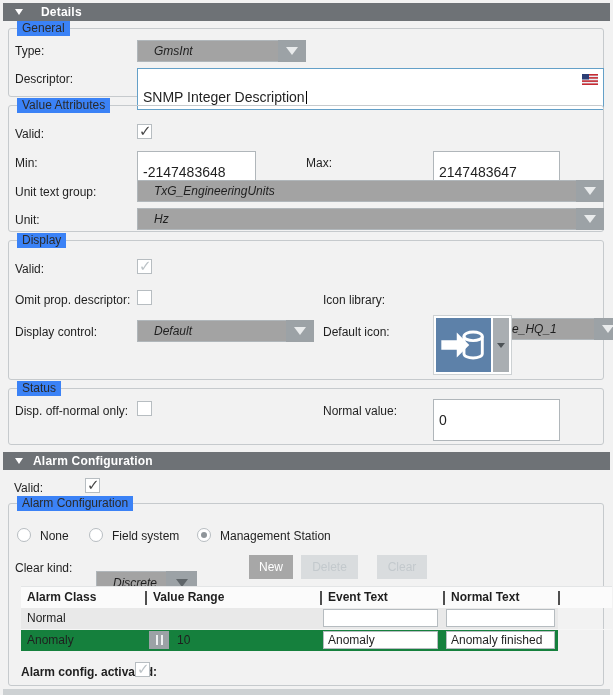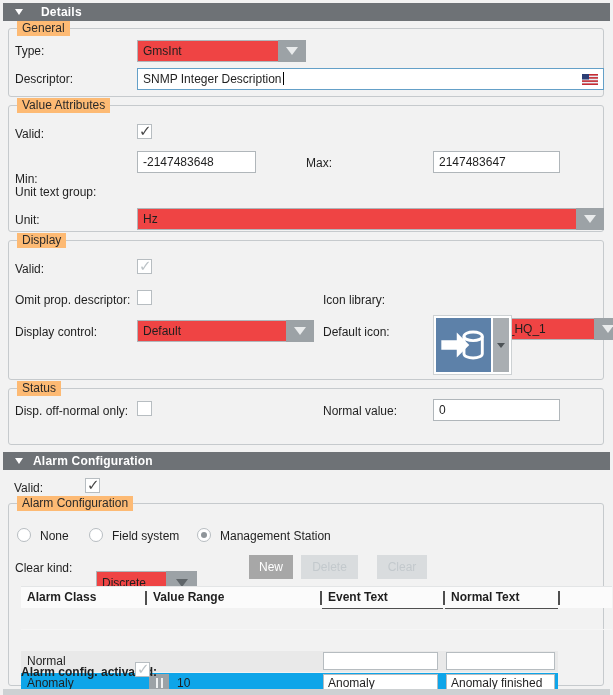--- a/index.html
+++ b/index.html
@@ -5,30 +5,30 @@
   * { margin:0; padding:0; box-sizing:border-box; }
   html,body { width:613px; height:695px; }
   body { font-family:"Liberation Sans","DejaVu Sans",sans-serif; font-size:12px; color:#1f1f1f; background:#ffffff; }
   #root { position:relative; width:613px; height:695px; background:#f2f2f2; overflow:hidden; }
 
   .hdr-bar { position:absolute; left:3px; width:607px; height:18px; background:#6e7276; color:#ffffff; display:flex; align-items:center; }
   .hdr-tri { width:0; height:0; border-left:4.5px solid transparent; border-right:4.5px solid transparent; border-top:6px solid #ffffff; margin:0 10px 0 12px; }
   .hdr-label { font-size:12px; font-weight:bold; letter-spacing:.2px; }
 
   .groupbox { position:absolute; left:8px; width:596px; border:1px solid #c6cacd; border-radius:3px; }
-  .legend { position:absolute; top:-8px; left:8px; background:#fdba74; padding:0 5px; font-size:12px; color:#2a2a2a; line-height:15px; }
+  .legend { position:absolute; top:-8px; left:8px; background:#3b82f6; padding:0 5px; font-size:12px; color:#2a2a2a; line-height:15px; }
 
   .lbl { position:absolute; white-space:nowrap; line-height:15px; }
   .b { font-weight:bold; }
 
-  .input { position:absolute; height:22px; background:#ffffff; border:1px solid #b0b6ba; padding:2px 5px; font-family:inherit; font-size:12px; color:#1f1f1f; line-height:16px; }
+  .input { position:absolute; height:22px; background:#ffffff; border:1px solid #b0b6ba; padding:20px 5px; font-family:inherit; font-size:14px; color:#1f1f1f; line-height:16px; }
   .input.focus { border:1px solid #64a0c8; }
 
   .dropdown { position:absolute; height:22px; display:flex; }
-  .dd-field { flex:1; background:#ef4444; border:1px solid #b0b6ba; border-right:none; padding:2px 5px; line-height:16px; white-space:nowrap; overflow:hidden; }
+  .dd-field { flex:1; background:#a3a3a3; border:1px solid #b0b6ba; border-right:none; padding:2px 16px; line-height:16px; white-space:nowrap; overflow:hidden;font-style:italic; }
   .dd-btn { width:28px; background:#9ca2a6; display:flex; align-items:center; justify-content:center; }
   .dd-tri { width:0; height:0; border-left:6px solid transparent; border-right:6px solid transparent; border-top:8px solid #e9ebec; }
   .dd-tri.dark { border-top-color:#5f6569; }
 
   .checkbox { position:absolute; width:15px; height:15px; background:#ffffff; border:1px solid #b7bdc1; }
   .checkbox.checked::after { content:"✓"; position:absolute; left:1px; top:-3px; font-size:15px; font-weight:bold; color:#474747; }
   .checkbox.checked.dis::after { color:#bcc3c7; }
 
   .radio { position:absolute; width:14px; height:14px; border:1px solid #b7bdc1; border-radius:50%; background:#ffffff; }
   .radio.sel::after { content:""; position:absolute; left:3px; top:3px; width:6px; height:6px; border-radius:50%; background:#8f959a; }
@@ -37,23 +37,23 @@
   .btn.primary { background:#a7a7a7; color:#ffffff; }
   .btn.disabled { background:#d9dcde; color:#c3c9cd; }
 
   
   .tbl { position:absolute; left:12px; top:82px; width:591px; }
   .tbl-hdr { position:relative; height:22px; background:#fbfbfb; border-top:1px solid #e3e5e6; }
   .th { position:absolute; top:0; height:22px; font-weight:bold; padding:3px 0 0 6px; }
   .th-div { position:absolute; top:4px; width:2px; height:14px; background:#4f4f4f; }
   .th.uline { border-bottom:1px solid #4f4f4f; }
   .trow { position:relative; height:21px; }
-  .tcell { position:absolute; top:0; height:21px; padding:3px 0 0 6px;margin-top:43px; }
+  .tcell { position:absolute; top:0; height:21px; padding:3px 0 0 6px; }
   .row-normal .tcell.bg { background:#e9e9e9; }
-  .row-anomaly .tcell.bg { background:#0ea5e9; }
+  .row-anomaly .tcell.bg { background:#15803d; }
   .row-anomaly { border-top:1px solid #f6f6f6; }
   .cell-input { position:absolute; top:1px; height:18px; background:#ffffff; border:1px solid #b6bcc0; font-family:inherit; font-size:12px; padding:0 4px; color:#1f1f1f; }
   .op-btn { position:absolute; left:4px; top:1px; width:20px; height:18px; background:#9ca2a6; display:flex; align-items:center; justify-content:center; gap:3px; }
   .op-btn i { display:block; width:2px; height:10px; background:#eef0f1; }
 
   .flag { position:absolute; right:5px; top:5px; width:16px; height:11px; }
   .caret { display:inline-block; width:1px; height:13px; background:#000; vertical-align:-2px; margin-left:1px; }
 
   .iconwrap { position:absolute; background:#ffffff; border:1px solid #cdd1d3; display:flex; padding:2px; }
   .icon-tile { width:55px; height:54px; background:#5d81a9; }
@@ -94,25 +94,31 @@
         </g>
         <rect width="7" height="5.5" fill="#2c3e74"></rect>
       </svg>
     </div>
   </div>
 
   <div class="groupbox" style="top:105px; height:127px;">
     <span class="legend">Value Attributes</span>
     <span class="lbl" style="left:6px; top:21px;">Valid:</span>
     <span class="checkbox checked" style="left:128px; top:18px;"></span>
-    <span class="lbl" style="left:6px; top:66px;">Min:</span>
+    <span class="lbl" style="left:6px; top:50px;">Min:</span>
     <input class="input" style="left: 128px; top: 45px; width: 119px;" value="-2147483648">
     <span class="lbl" style="left:297px; top:50px;">Max:</span>
     <input class="input" style="left: 424px; top: 45px; width: 127px;" value="2147483647">
     <span class="lbl" style="left:6px; top:79px;">Unit text group:</span>
+    <div class="dropdown" style="left:128px; top:74px; width:467px;">
+      <span class="dd-field">TxG_EngineeringUnits</span>
+      <span class="dd-btn">
+          <span class="dd-tri"></span>
+        </span>
+    </div>
     <span class="lbl" style="left:6px; top:107px;">Unit:</span>
     <div class="dropdown" style="left:128px; top:102px; width:467px;">
       <span class="dd-field">Hz</span>
       <span class="dd-btn">
           <span class="dd-tri"></span>
         </span>
     </div>
   </div>
 
   <div class="groupbox" style="top:240px; height:140px;">

